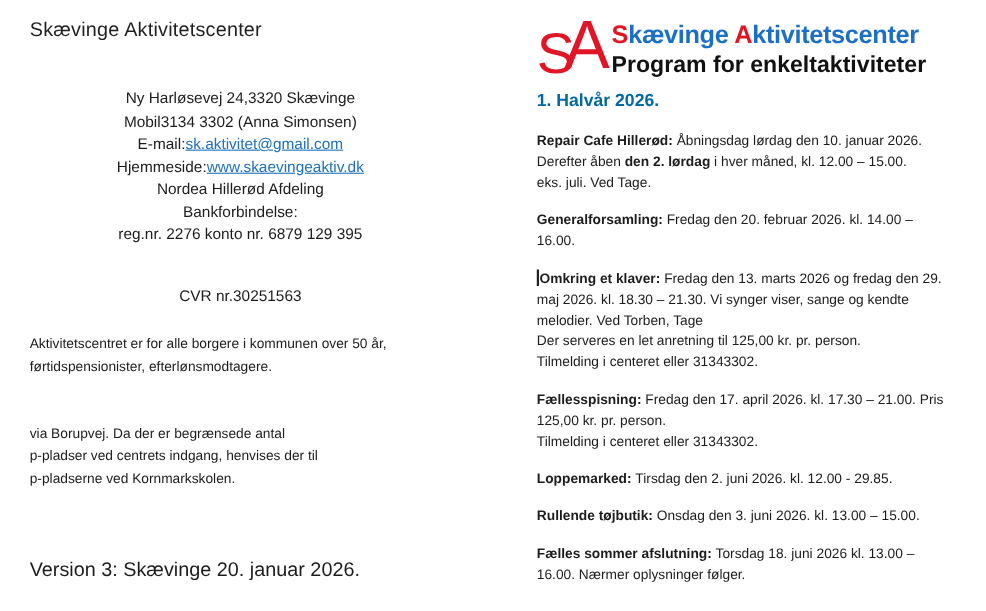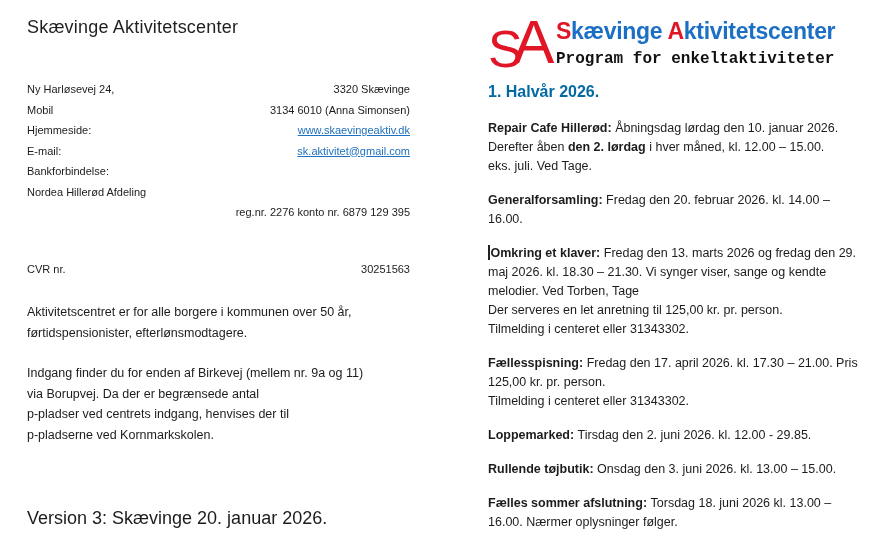--- a/index.html
+++ b/index.html
@@ -28,22 +28,22 @@
     margin: 14px 0 0 0;
     font-size: 18px;
     line-height: 26px;
     font-weight: 400;
     color: #1f1f1f;
     letter-spacing: 0.2px;
   }
   .contact-block { margin-top: 39px; }
   .contact-row {
     display: flex;
-    justify-content: space-between;
-    font-size: 11px;
+    justify-content: center;
+    font-size: 14px;
     line-height: 20.5px;
     white-space: nowrap;
   }
   .contact-row .val { text-align: right; }
   a.doclink {
     color: var(--link, #2071bd);
     text-decoration: underline;
     cursor: pointer;
   }
   .cvr-row { margin-top: 36px; }
@@ -95,26 +95,25 @@
   .brand-title {
     font-size: 23px;
     line-height: 28px;
     font-weight: 700;
     letter-spacing: -0.3px;
     color: var(--blue, #1b6fc4);
     white-space: nowrap;
   }
   .brand-title .red { color: var(--red, #e01525); }
   .brand-subtitle {
-    font-size: 16px;
+    font-size: 21px;
     line-height: 28px;
     font-weight: 700;
     color: #111111;
     white-space: nowrap;
-    font-family: Liberation Mono, monospace;
   }
   .period {
     margin-top: 7px;
     font-size: 16px;
     line-height: 20px;
     font-weight: 700;
     color: #0369a1;
   }
   .events { margin-top: 17px; }
   .event {
@@ -140,51 +139,51 @@
   <div class="col-left">
     <h1 class="doc-title">Skævinge Aktivitetscenter</h1>
 
     <div class="contact-block">
         <div class="contact-row">
           <span class="lbl">Ny Harløsevej 24,</span>
           <span class="val">3320 Skævinge</span>
         </div>
         <div class="contact-row">
           <span class="lbl">Mobil</span>
-          <span class="val">3134 6010 (Anna Simonsen)</span>
+          <span class="val">3134 3302 (Anna Simonsen)</span>
+        </div>
+        <div class="contact-row">
+          <span class="lbl">E-mail:</span>
+          <a class="val doclink">sk.aktivitet@gmail.com</a>
         </div>
         <div class="contact-row">
           <span class="lbl">Hjemmeside:</span>
           <a class="val doclink">www.skaevingeaktiv.dk</a>
         </div>
         <div class="contact-row">
-          <span class="lbl">E-mail:</span>
-          <a class="val doclink">sk.aktivitet@gmail.com</a>
+          <span class="lbl">Nordea Hillerød Afdeling</span>
+          <span class="val"></span>
         </div>
         <div class="contact-row">
           <span class="lbl">Bankforbindelse:</span>
-          <span class="val"></span>
-        </div>
-        <div class="contact-row">
-          <span class="lbl">Nordea Hillerød Afdeling</span>
           <span class="val"></span>
         </div>
         <div class="contact-row">
           <span class="lbl"></span>
           <span class="val">reg.nr. 2276 konto nr. 6879 129 395</span>
         </div>
       </div>
 
     <div class="contact-row cvr-row">
       <span class="lbl">CVR nr.</span>
       <span class="val">30251563</span>
     </div>
 
     <p class="para para-1"><span>Aktivitetscentret er for alle borgere i kommunen over 50 år,</span><br><span>førtidspensionister, efterlønsmodtagere.</span></p>
-    <p class="para para-2"><span>Indgang finder du for enden af Birkevej (mellem nr. 9a og 11)</span><br><span>via Borupvej. Da der er begrænsede antal</span><br><span>p-pladser ved centrets indgang, henvises der til</span><br><span>p-pladserne ved Kornmarkskolen.</span></p>
+    <p class="para para-2"><br><span>via Borupvej. Da der er begrænsede antal</span><br><span>p-pladser ved centrets indgang, henvises der til</span><br><span>p-pladserne ved Kornmarkskolen.</span></p>
 
     <div class="version-line">Version 3: Skævinge 20. januar 2026.</div>
   </div>
 
   <div class="col-right">
     <div class="brand-row">
       <div class="logo">
         <span class="logo-s">S</span>
         <span class="logo-a">A</span>
       </div>

